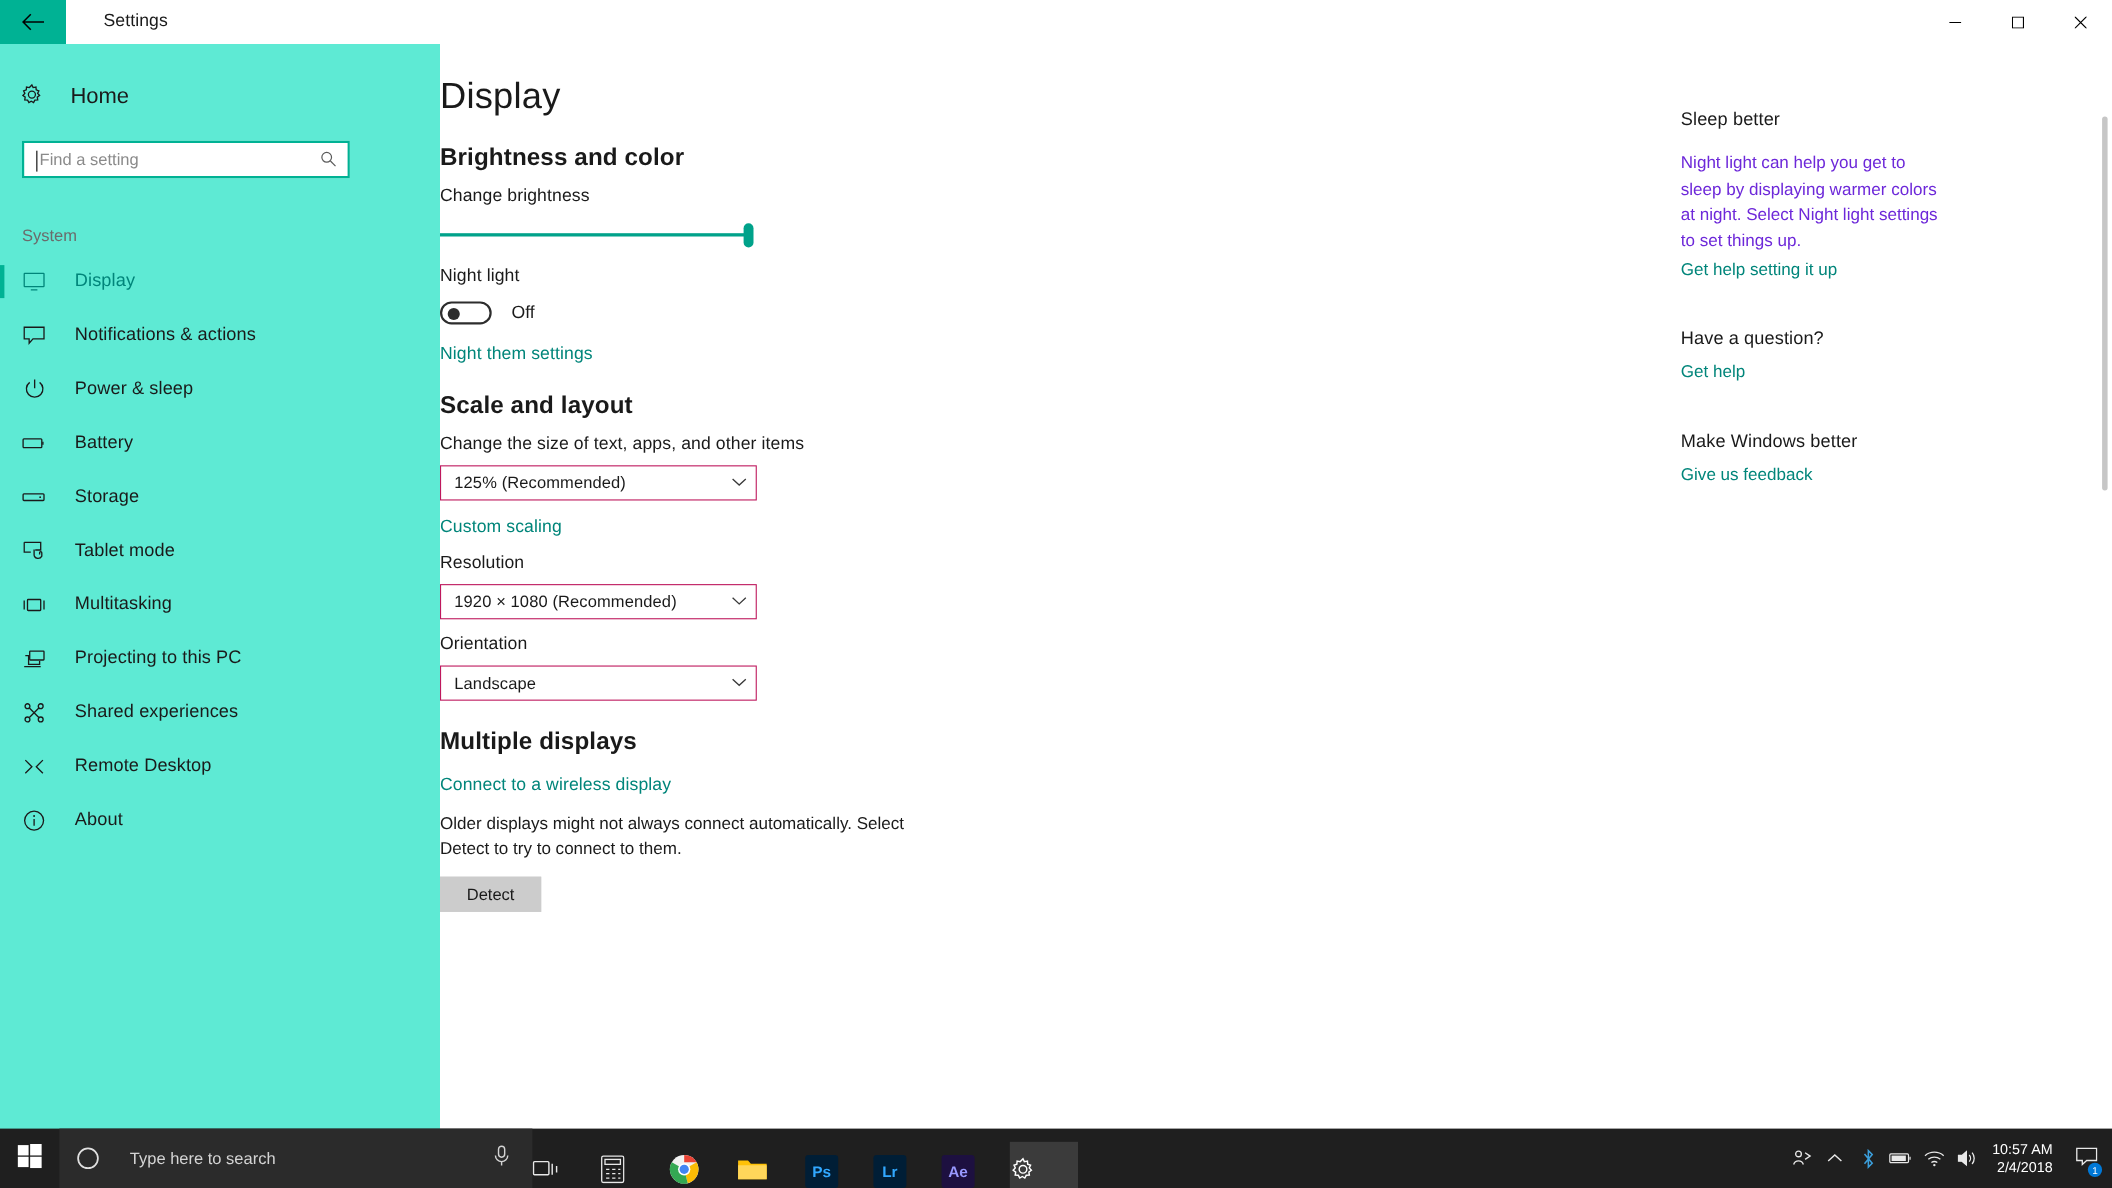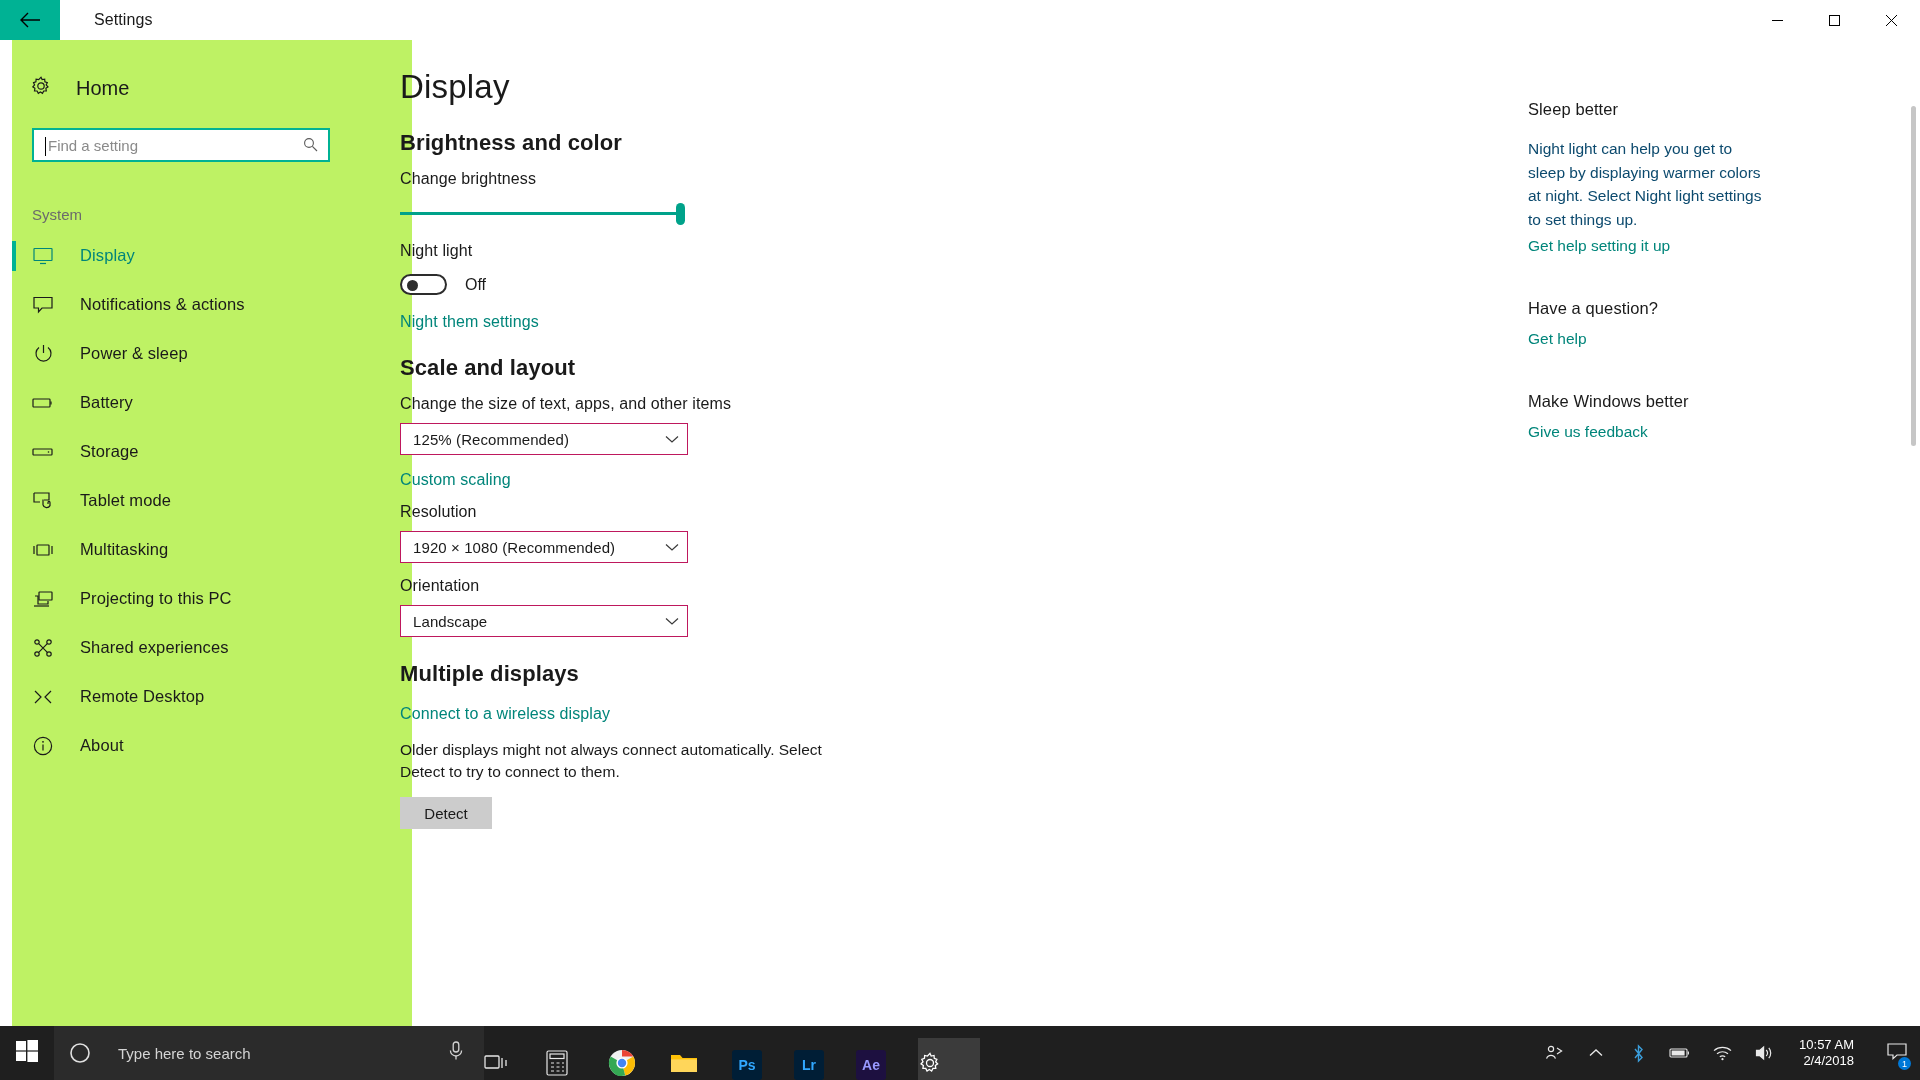--- a/index.html
+++ b/index.html
@@ -28,22 +28,22 @@
   .win-ctrls {
     margin-left: auto; display: flex;
   }
   .win-ctrl {
     width: 57px; height: 40px; display: flex; align-items: center;
     justify-content: center; cursor: pointer;
   }
 
   
   .sidebar {
-    position: absolute; top: 40px; left: 12px; width: 400px; height: 1014px;
-    background: #bef264; padding-top: 26px;
+    position: absolute; top: 40px; left: 0; width: 400px; height: 1014px;
+    background: #5eead4; padding-top: 26px;
   }
   .home-row {
     display: flex; align-items: center; height: 44px;
     padding-left: 18px; cursor: pointer; gap: 24px;
   }
   .home-label { font-size: 20px; color: #1a1a1a; }
   .search-wrap {
     margin: 18px 0 0 20px; width: 298px; height: 34px;
     border: 2px solid #00B294; background: #ffffff;
     display: flex; align-items: center; position: relative;
@@ -150,21 +150,21 @@
 
   
   .aside {
     position: absolute; top: 40px; left: 1528px; width: 332px;
     padding-top: 60px;
   }
   .aside-head {
     font-size: 16.5px; color: #1a1a1a; margin-bottom: 6px; letter-spacing:.1px;
   }
   .aside-text {
-    font-size: 15.5px; color: #0c4a6e; line-height: 1.52; max-width: 245px; margin-top: 18px;
+    font-size: 15.5px; color: #6d28d9; line-height: 1.52; max-width: 245px; margin-top: 18px;
   }
   .aside-block { margin-bottom: 44px; }
   .aside-link {
     font-size: 15.5px; color: #00857a; text-decoration: none;
     display: inline-block; margin-top: 6px; cursor: pointer;
   }
 
   
   .scrollbar {
     position: absolute; top: 106px; right: 4px; width: 5px; height: 720px;
@@ -205,21 +205,21 @@
     content: ""; position: absolute; bottom: 0; left: 18px; right: 18px;
     height: 3px; background: #3b9edb;
   }
   .appbox {
     width: 30px; height: 30px; display:flex; align-items:center;
     justify-content:center; border-radius: 3px;
     font-size: 14px; font-weight: bold; color: #fff;
   }
   .tray {
     margin-left: auto; display: flex; height: 54px;
-    padding-right: 4px; gap: 12px;
+    padding-right: 4px; gap: 0;
   }
   .tray-ico {
     width: 30px; height: 54px; display: flex; align-items: center;
     justify-content: center; cursor: pointer;
   }
   .clock {
     display: flex; flex-direction: column; align-items: flex-end;
     justify-content: center; height: 54px; padding: 0 12px 0 8px;
     color: #fff; cursor: pointer; line-height: 1.25;
   }

